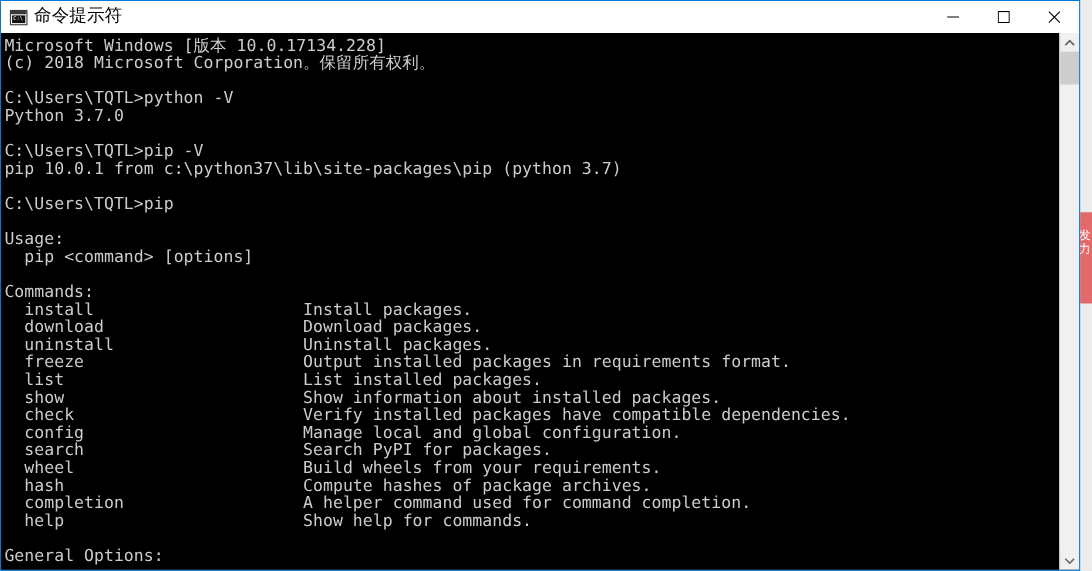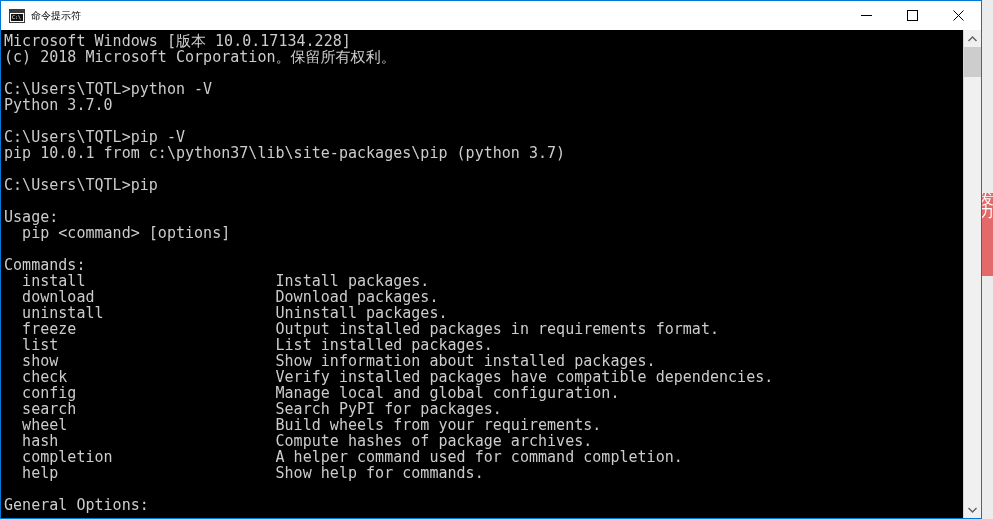--- a/index.html
+++ b/index.html
@@ -35,24 +35,25 @@
     height: 83px;
     background: #e36a6a;
     border-top-left-radius: 3px;
     border-bottom-left-radius: 3px;
     overflow: hidden;
     box-sizing: border-box;
   }
   .side-tab-text {
     display: block;
     color: #ffffff;
-    font-size: 15px;
+    font-size: 11px;
     line-height: 13px;
     width: 14px;
     text-align: center;
+    padding-top: 14px;
     letter-spacing: 0;
     font-family: "DejaVu Sans", sans-serif;
     white-space: normal;
     word-break: break-all;
   }
 
   
   .window {
     position: absolute;
     left: 0px;
@@ -98,22 +99,22 @@
     color: #ffffff;
     font-family: "DejaVu Sans Mono", monospace;
     font-size: 5px;
     line-height: 7px;
     padding-left: 1px;
     overflow: hidden;
     white-space: nowrap;
   }
 
   .title-text {
-    font-family: Liberation Serif, serif;
-    font-size: 10px;
+    font-family: Liberation Mono, monospace;
+    font-size: 16px;
     color: #000000;
     line-height: 29px;
     white-space: nowrap;
   }
 
   .caption-buttons {
     position: absolute;
     right: 0;
     top: 0;
     height: 29px;

